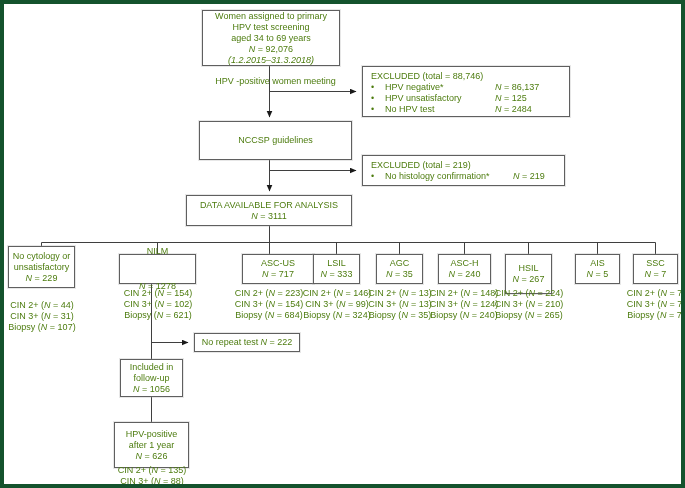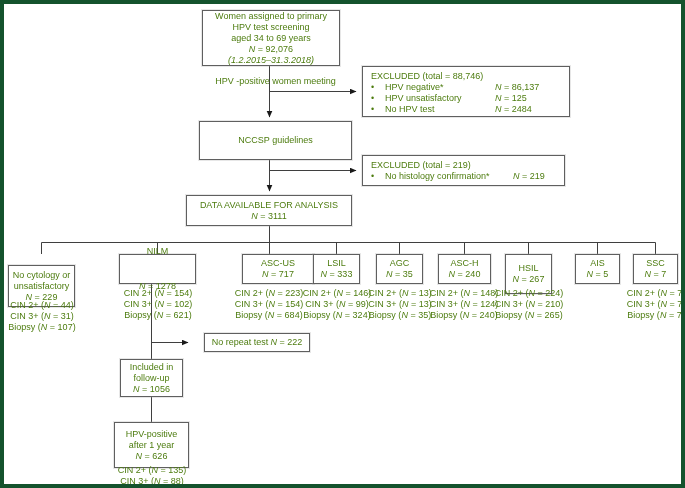--- a/index.html
+++ b/index.html
@@ -110,21 +110,21 @@
       <span class="lbl nit" style="flex:0 0 128px;">No histology confirmation*</span>
       <span class="nval nit"><i>N</i> = 219</span>
     </div>
   </div>
 
   <div class="box" style="left:182px;top:191px;width:166px;height:31px;">
     <div class="nit">DATA AVAILABLE FOR ANALYSIS</div>
     <div class="nit"><i>N</i> = 3111</div>
   </div>
 
-  <div class="box" style="left:4px;top:261px;width:67px;height:42px;">
+  <div class="box" style="left:4px;top:242px;width:67px;height:42px;">
     <div class="nit">No cytology or</div>
     <div class="nit">unsatisfactory</div>
     <div class="nit"><i>N</i> = 229</div>
   </div>
   <div class="stats" style="left:-3px;top:296px;width:82px;">
     <div class="nit">CIN 2+ (<i>N</i> = 44)</div>
     <div class="nit">CIN 3+ (<i>N</i> = 31)</div>
     <div class="nit">Biopsy (<i>N</i> = 107)</div>
   </div>
 
@@ -196,21 +196,21 @@
   <div class="box" style="left:629px;top:250px;width:45px;height:30px;">
     <div class="nit">SSC</div>
     <div class="nit"><i>N</i> = 7</div>
   </div>
   <div class="stats" style="left:611px;top:284px;width:82px;">
     <div class="nit">CIN 2+ (<i>N</i> = 7)</div>
     <div class="nit">CIN 3+ (<i>N</i> = 7)</div>
     <div class="nit">Biopsy (<i>N</i> = 7)</div>
   </div>
 
-  <div class="box" style="left:190px;top:329px;width:106px;height:19px;flex-direction:row;gap:2px;margin-left:10px;">
+  <div class="box" style="left:190px;top:329px;width:106px;height:19px;flex-direction:row;gap:2px;">
     <span class="nit">No repeat test</span>
     <span class="nit"><i>N</i> = 222</span>
   </div>
 
   <div class="box" style="left:116px;top:355px;width:63px;height:38px;">
     <div class="nit">Included in</div>
     <div class="nit">follow-up</div>
     <div class="nit"><i>N</i> = 1056</div>
   </div>
 

